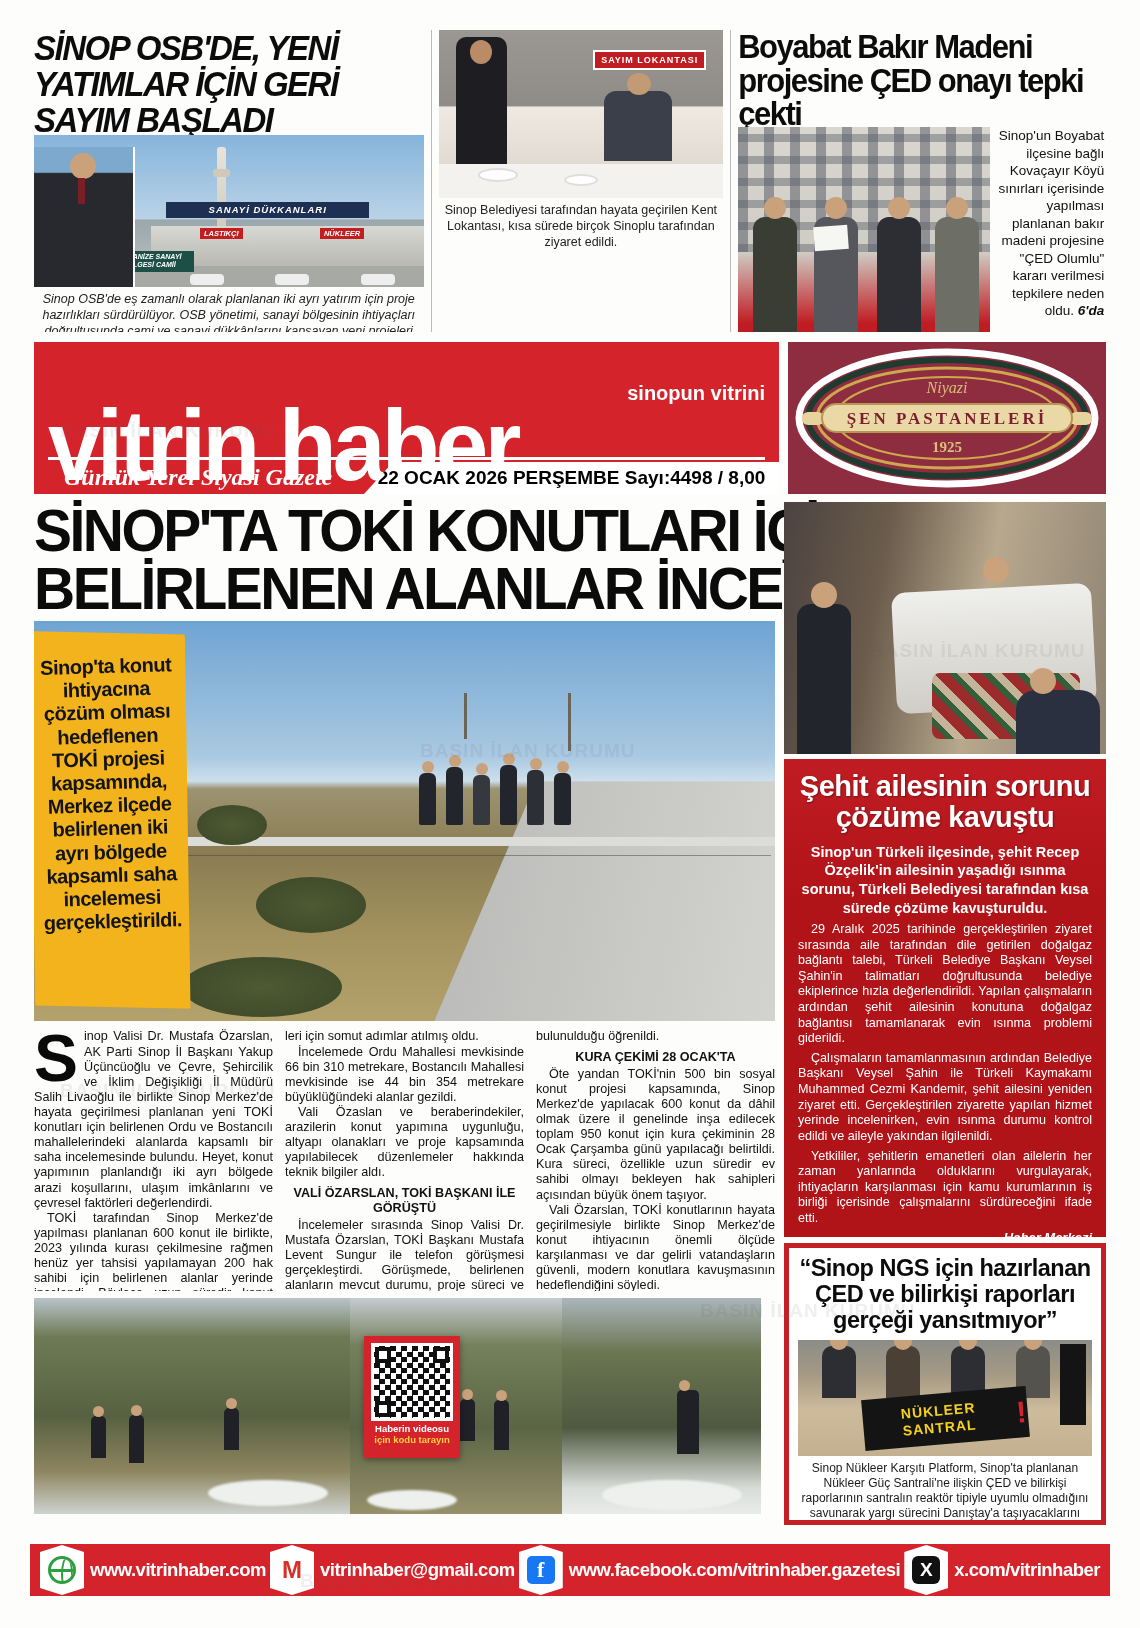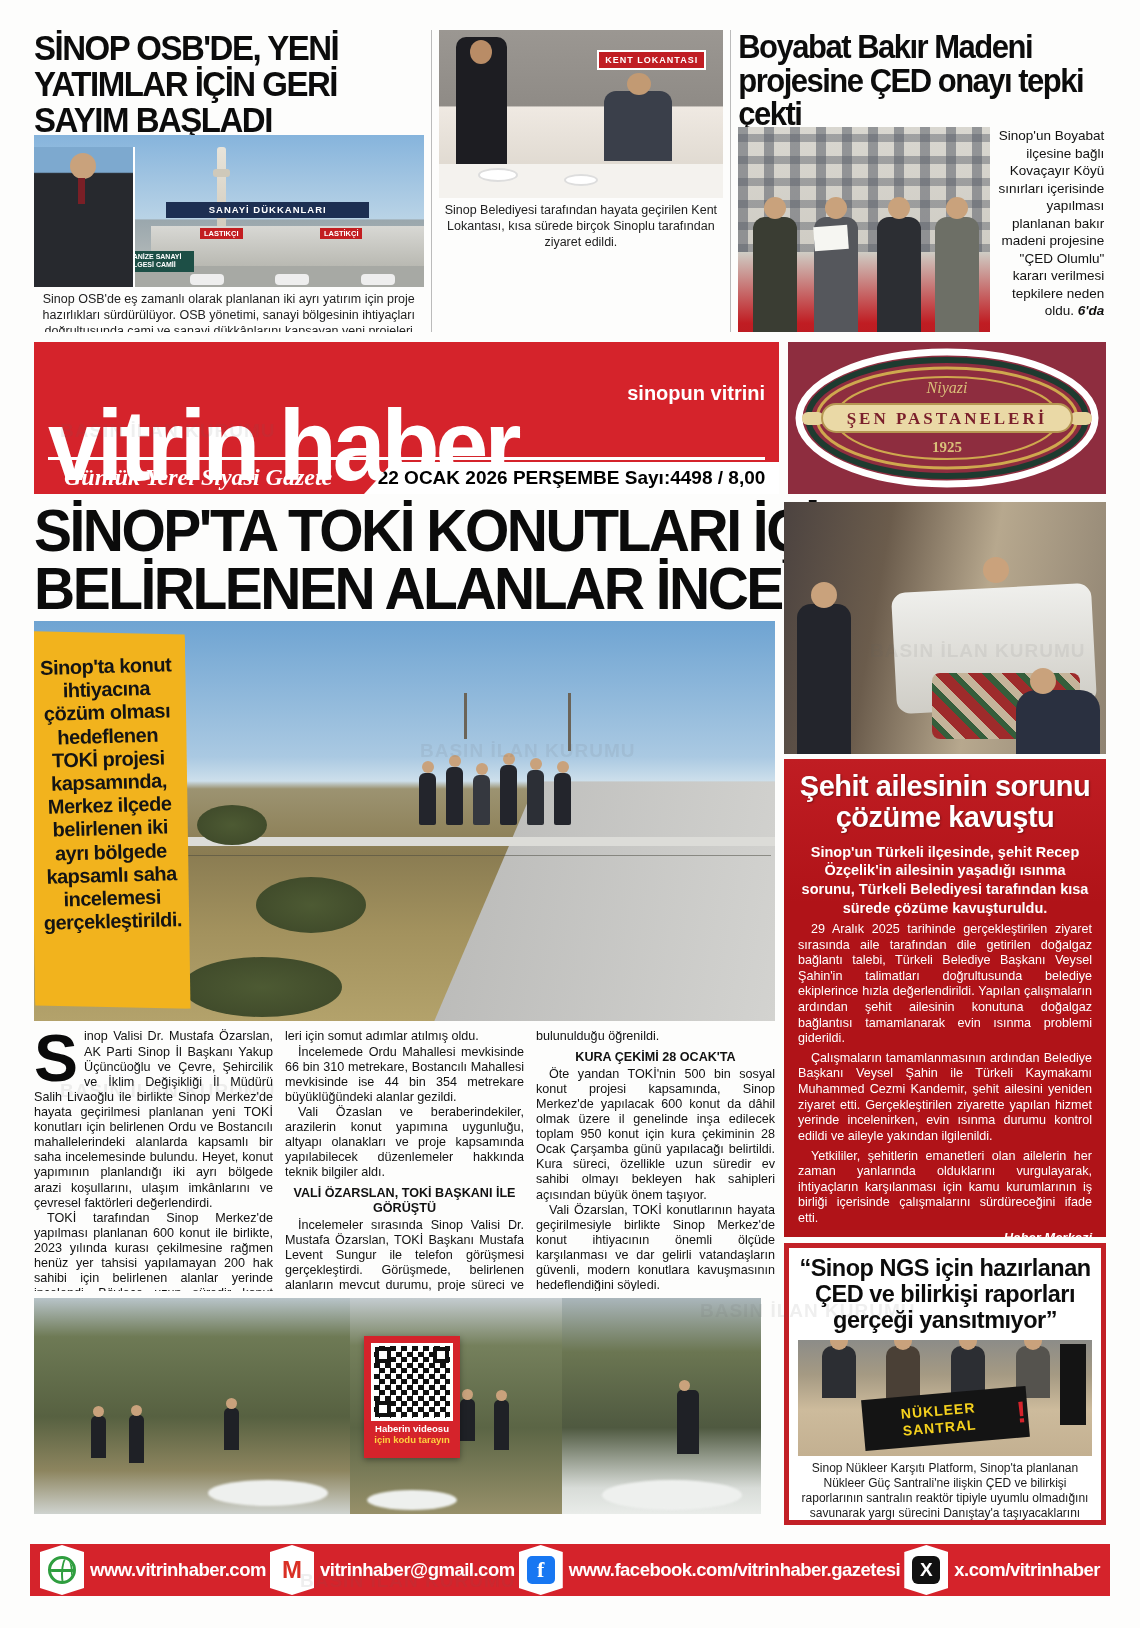--- a/index.html
+++ b/index.html
@@ -9,21 +9,21 @@
     position:relative; width:1140px; height:1628px; margin:0 auto;
     background:#fdfdfc; overflow:hidden; padding:30px 34px 0 34px;
   }
   
   .wm { position:absolute; color:rgba(100,100,100,.10); font-weight:bold; font-size:19px;
         letter-spacing:1px; pointer-events:none; white-space:nowrap; z-index:5; }
   
   .top-strip { display:flex; gap:0; height:302px; }
   .vdiv { width:1px; background:#bbb; margin:0 7px; }
   .ts-col { overflow:hidden; }
-  .ts-col.tl { width:394px; }
+  .ts-col.tl { width:394px;font-style:italic; }
   .ts-col.tm { width:288px; }
   .ts-col.tr { width:372px; }
   .hl-1 { font-size:33px; font-weight:900; letter-spacing:-1.5px; line-height:1.0;
           color:#0c0c0c; transform:scaleY(1.08); transform-origin:top left; }
   .hl-sm { font-size:30px; font-weight:900; letter-spacing:-1px; line-height:1.0; color:#0c0c0c; }
   .caption { font-size:12.5px; line-height:1.26; text-align:center; color:#222; margin-top:5px; }
   .pageref { font-weight:bold; font-style:italic; }
   
   .ph { position:relative; overflow:hidden; }
   .ph-osb { height:152px; margin-top:6px; background:linear-gradient(#86b4dc 0%, #b9d3e6 55%, #9aa7ad 56%, #c2c4c0 100%); }
@@ -175,38 +175,38 @@
 
   <header class="top-strip">
 
     <section class="ts-col tl">
       <h1 class="hl-1">SİNOP OSB'DE, YENİ YATIMLAR İÇİN GERİ SAYIM BAŞLADI</h1>
       <div class="ph ph-osb">
         <div class="minaret"></div>
         <div class="osb-banner">SANAYİ DÜKKANLARI</div>
         <div class="osb-shops">
           <span class="shop-sign" style="left:18%;">LASTIKÇI</span>
-          <span class="shop-sign" style="left:62%;">LASTİKÇİ</span>
+          <span class="shop-sign" style="left:62%;">NÜKLEER</span>
         </div>
         <div class="osb-lot">
           <span class="car" style="left:40%;"></span>
           <span class="car" style="left:62%;"></span>
           <span class="car" style="left:84%;"></span>
         </div>
         <div class="mosque-sign">ORGANİZE SANAYİ BÖLGESİ CAMİİ</div>
         <div class="man-suit"></div>
       </div>
       <p class="caption"><span>Sinop OSB'de eş zamanlı olarak planlanan iki ayrı yatırım için proje hazırlıkları sürdürülüyor. OSB yönetimi, sanayi bölgesinin ihtiyaçları doğrultusunda cami ve sanayi dükkânlarını kapsayan yeni projeleri hayata geçirmek için çalışmalara başladı. </span></p>
     </section>
 
     <div class="vdiv"></div>
 
     <section class="ts-col tm">
       <div class="ph ph-kent">
-        <div class="kent-sign">KENT LOKANTASI</div>
+        <div class="kent-sign">SAYIM LOKANTASI</div>
         <div class="kent-woman"></div>
         <div class="kent-man"></div>
         <div class="kent-table">
           <span class="plate" style="left:14%; top:4px; width:40px; height:14px;"></span>
           <span class="plate" style="left:44%; top:10px; width:34px; height:12px;"></span>
         </div>
       </div>
       <p class="caption"><span>Sinop Belediyesi tarafından hayata geçirilen Kent Lokantası, kısa sürede birçok Sinoplu tarafından ziyaret edildi. </span></p>
     </section>
 

